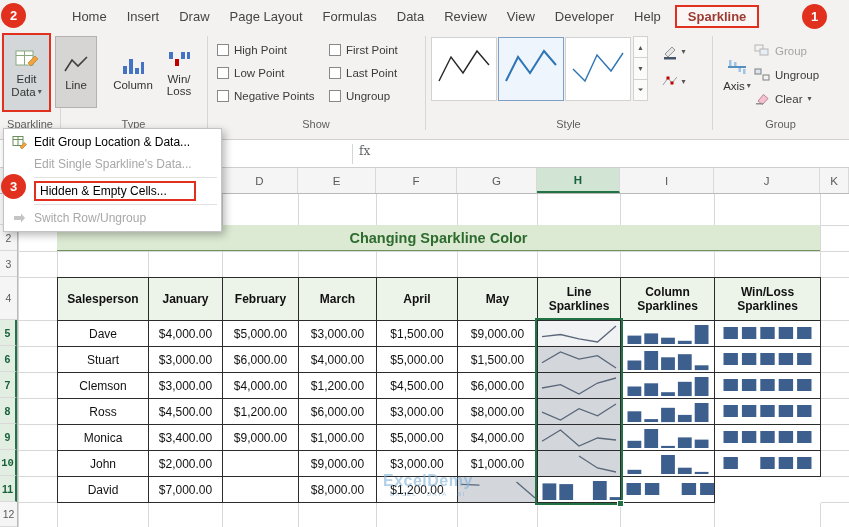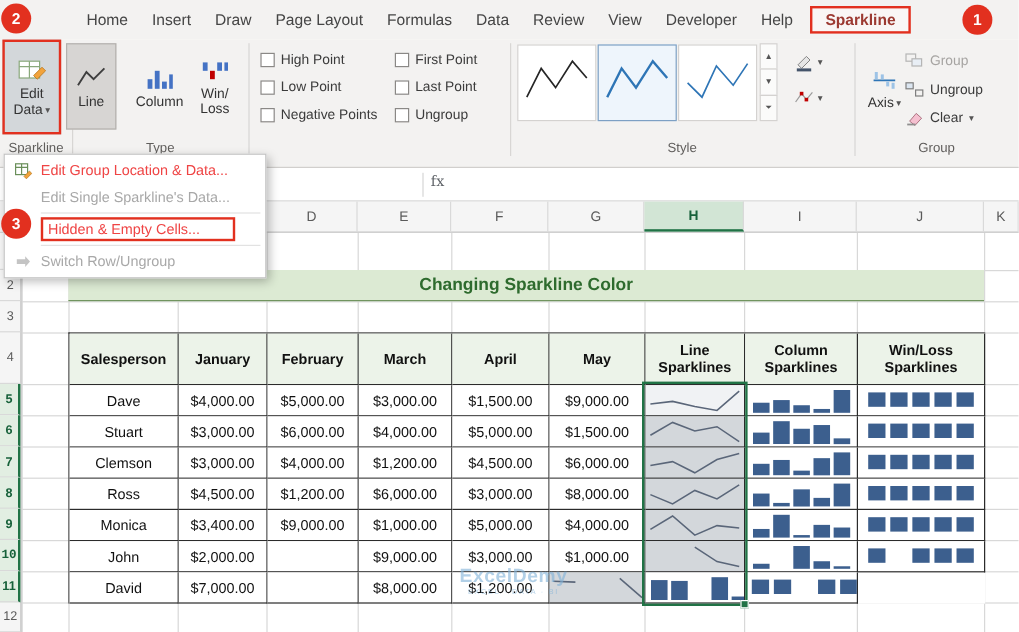--- a/index.html
+++ b/index.html
@@ -70,21 +70,21 @@
 
 .sel-border{position:absolute;left:535px;top:124px;width:88px;height:187px;border:2px solid var(--green,#217346);z-index:30;pointer-events:none;}
 .sel-handle{position:absolute;left:617px;top:306px;width:7px;height:7px;background:var(--green,#217346);border:1px solid #fff;z-index:31;}
 
 .wm{position:absolute;left:383px;top:278px;z-index:25;opacity:.6;text-align:center;pointer-events:none;}
 .wm-title{font-size:16px;font-weight:700;color:#7fb1d8;letter-spacing:.5px;}
 .wm-sub{font-size:6px;letter-spacing:1.5px;color:#7fb1d8;margin-top:1px;}
 
 
 .dd-menu{position:absolute;left:3px;top:128px;width:219px;background:#fff;border:1px solid #c3c3c3;box-shadow:3px 3px 8px rgba(0,0,0,.28);padding:2px;z-index:60;}
-.menu-item{height:22px;display:flex;align-items:center;gap:6px;padding:0 4px;font-size:12px;color:#ef4444;}
+.menu-item{height:22px;display:flex;align-items:center;gap:6px;padding:0 4px;font-size:12px;color:#000000;}
 .menu-item.disabled{color:#a8a8a8;}
 .mi-icon{width:18px;display:flex;justify-content:center;align-items:center;flex:0 0 auto;}
 .menu-sep{height:1px;background:#e2e2e2;margin:2px 2px 2px 28px;}
 .red-outline{border:2px solid var(--red,#e2301f);padding:1px 4px;min-width:162px;}
 
 
 .numc{position:absolute;width:25px;height:25px;border-radius:50%;background:var(--red,#e2301f);color:#fff;font-weight:700;font-size:13px;display:flex;align-items:center;justify-content:center;z-index:70;}
 </style>
 </head>
 <body>
@@ -276,20 +276,21 @@
             <path d="M4 9 L9.5 2.5 L14 6.5 L8.5 12.5 Z" fill="#f5c0d0" stroke="#a06070" stroke-width="0.7"></path>
             <rect x="2" y="11" width="7" height="1.5" fill="#8f8f8f"></rect>
           </svg>
       </span>
       <span>Clear</span>
       <span class="caret">▾</span>
     </div>
 
     <div class="glabel" style="left:0;width:60px">Sparkline</div>
     <div class="glabel" style="left:60px;width:147px">Type</div>
+    <div class="glabel" style="left:207px;width:218px">Show</div>
     <div class="glabel" style="left:425px;width:287px">Style</div>
     <div class="glabel" style="left:712px;width:137px">Group</div>
   </div>
 
   <div class="fbar">
     <div class="fdiv"></div>
     <div class="fx">fx</div>
   </div>
 
   <div class="cheads">

